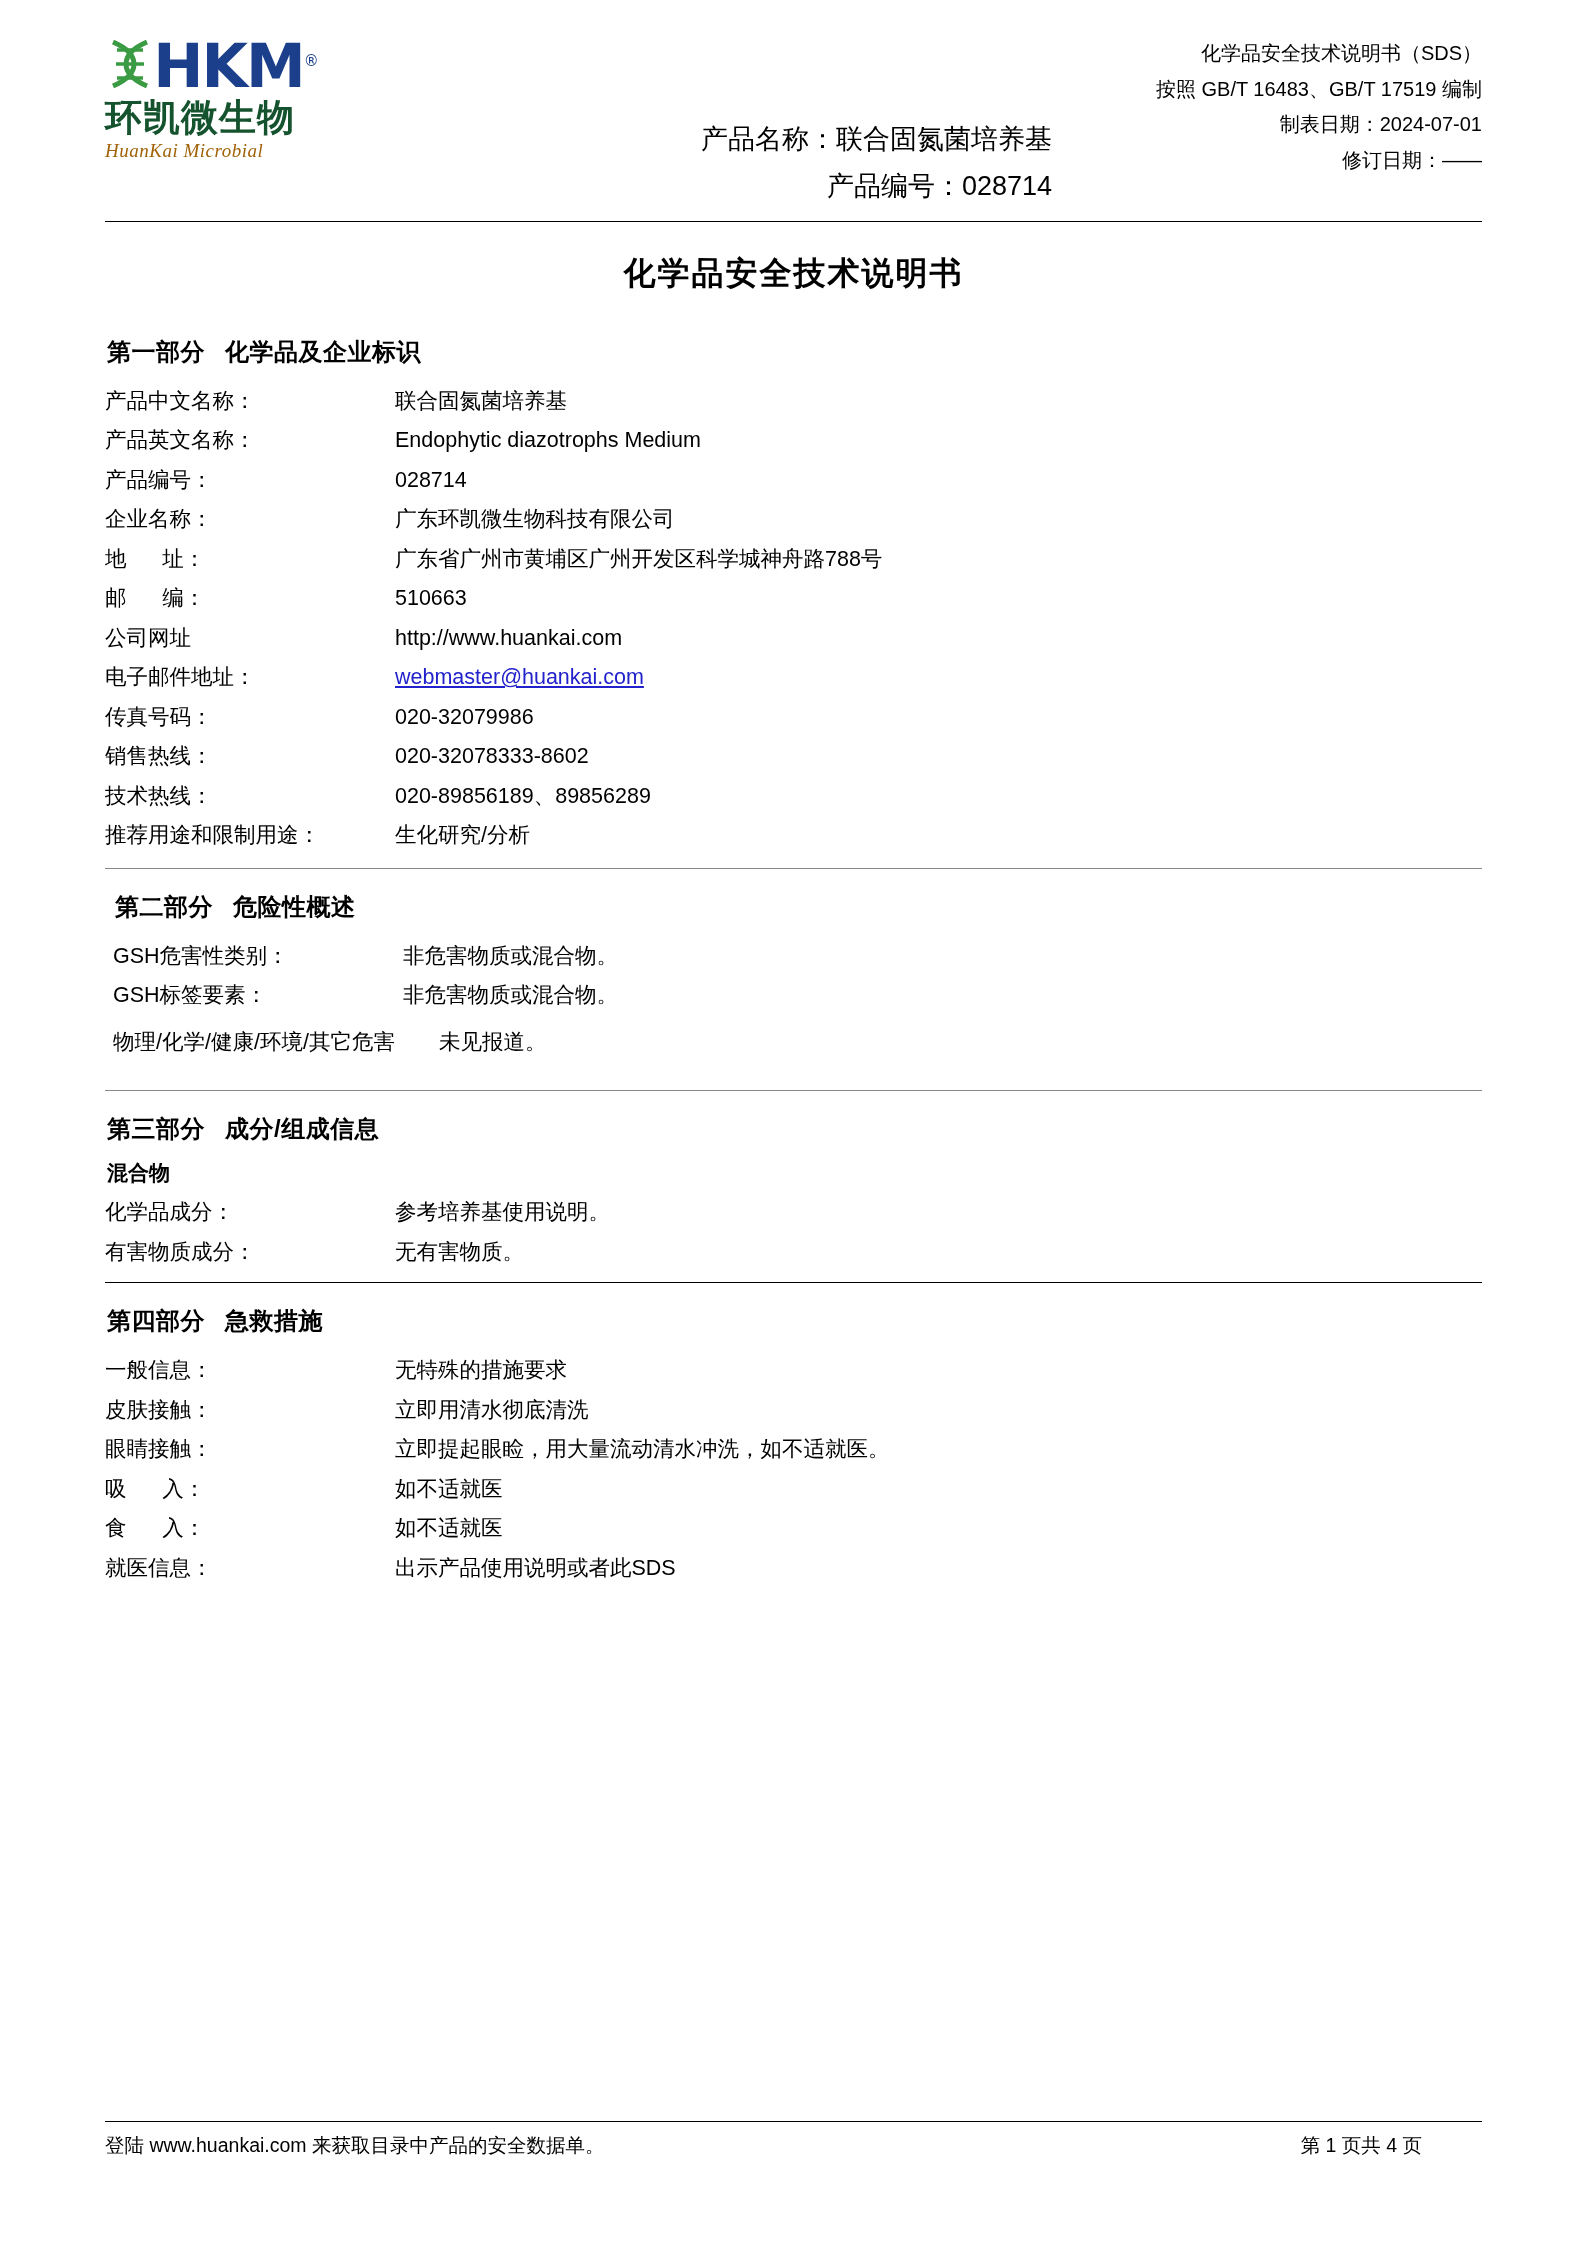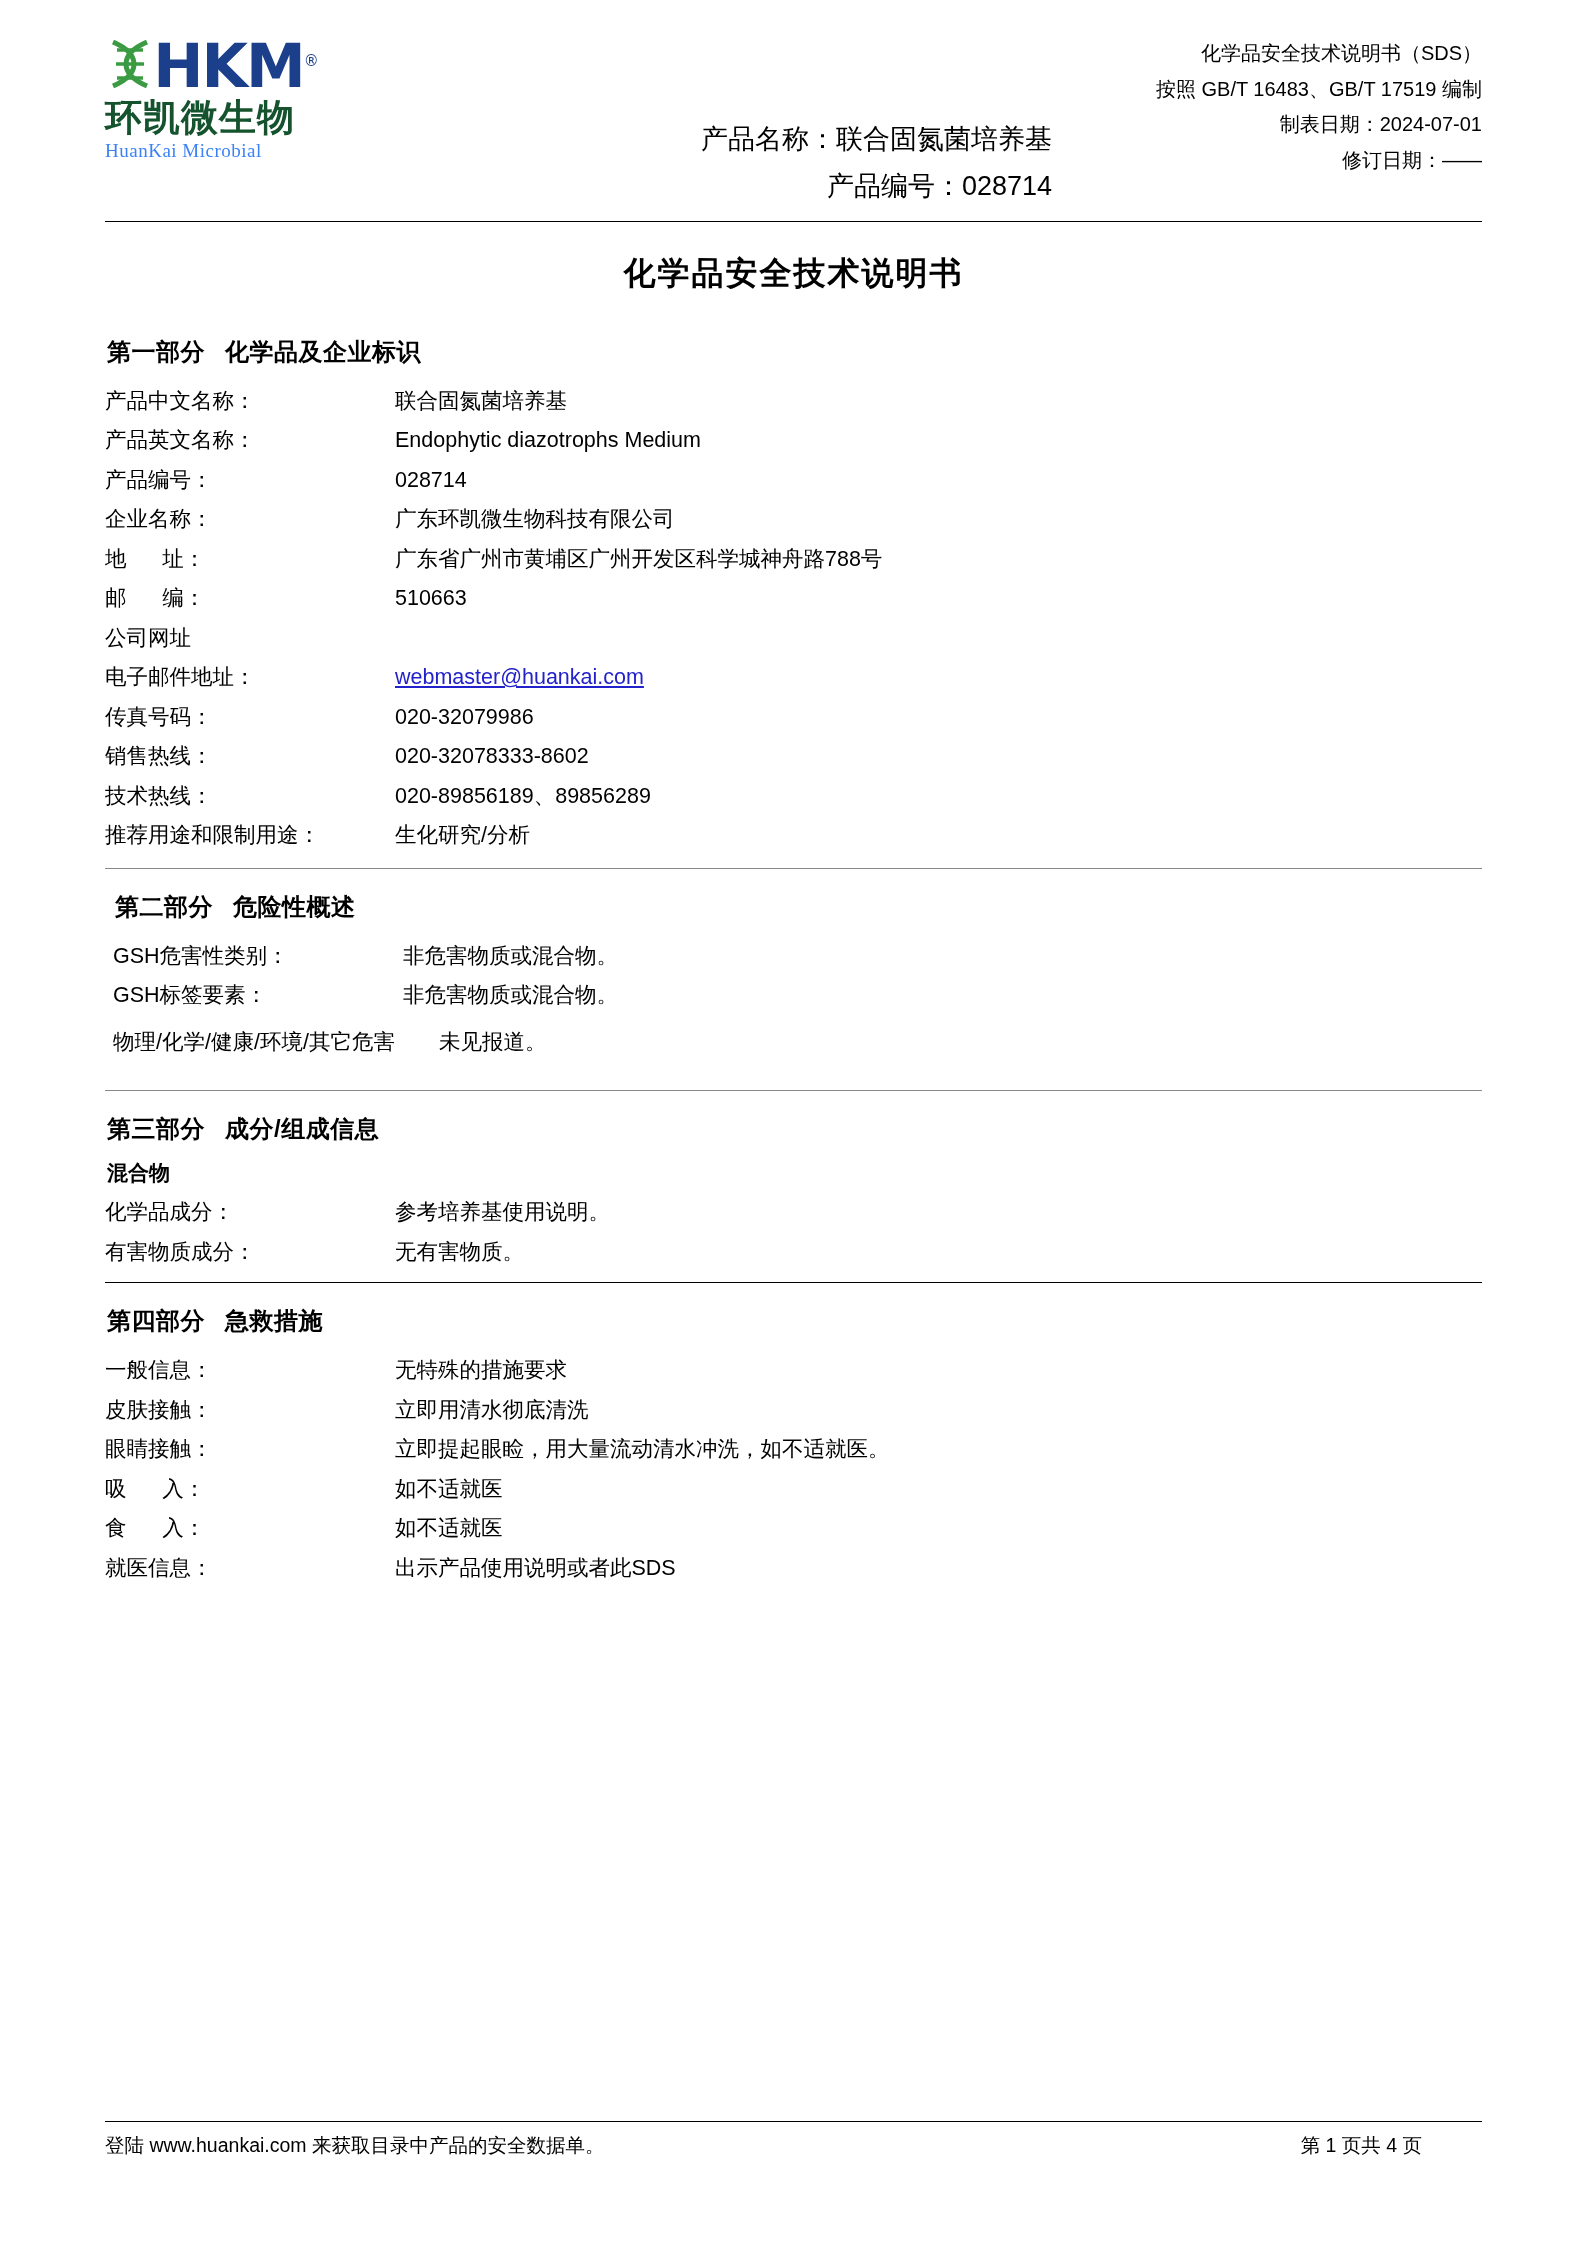--- a/index.html
+++ b/index.html
@@ -57,23 +57,24 @@
     margin-top: 2px;
     font-size: 37px;
     font-weight: bold;
     color: #14532d;
     letter-spacing: 1px;
     line-height: 1.1;
   }
   .logo-en {
     margin-top: 1px;
     font-size: 19px;
-    color: #3b82f6;
+    color: #a16207;
     letter-spacing: 0.5px;
     font-family: "Liberation Serif", serif;
+    font-style: italic;
   }
 
   .header-mid {
     flex: 1;
     text-align: right;
     padding-top: 88px;
     padding-left: 100px;
     font-size: 27px;
     line-height: 1.75;
   }
@@ -240,20 +241,21 @@
     <div class="row">
       <div class="label">地      址：</div>
       <div class="value">广东省广州市黄埔区广州开发区科学城神舟路788号</div>
     </div>
     <div class="row">
       <div class="label">邮      编：</div>
       <div class="value">510663</div>
     </div>
     <div class="row">
       <div class="label">公司网址</div>
+      <div class="value">http://www.huankai.com</div>
     </div>
     <div class="row">
       <div class="label">电子邮件地址：</div>
       <div class="value"><a href="#">webmaster@huankai.com</a></div>
     </div>
     <div class="row">
       <div class="label">传真号码：</div>
       <div class="value">020-32079986</div>
     </div>
     <div class="row">

